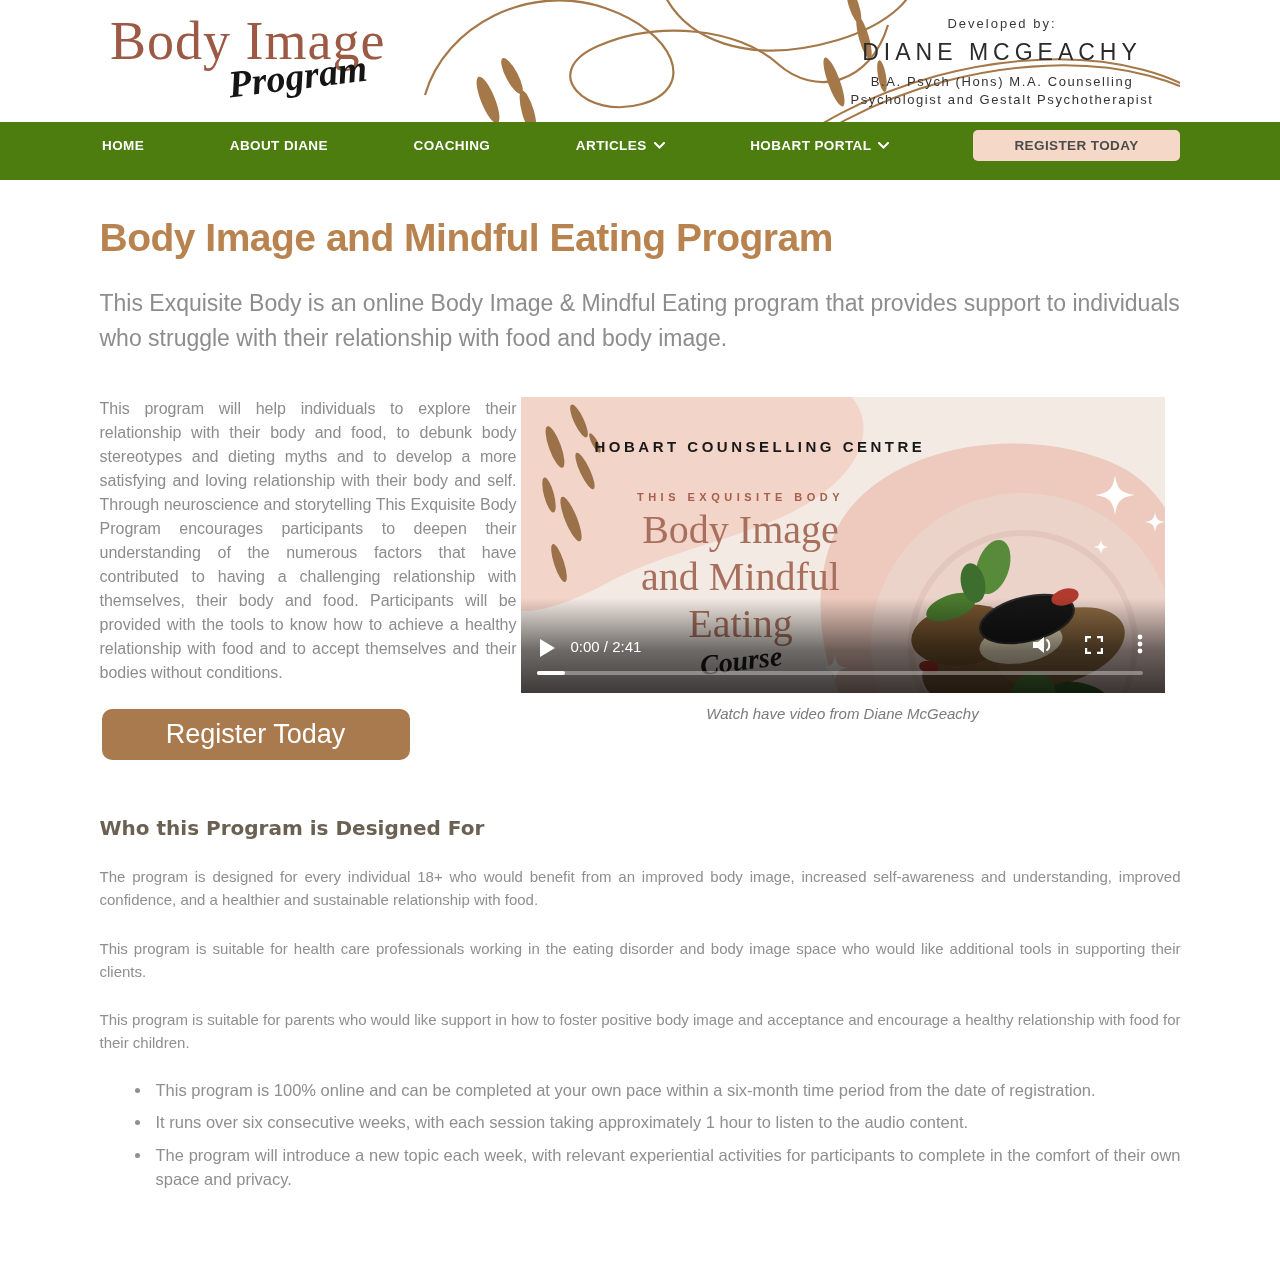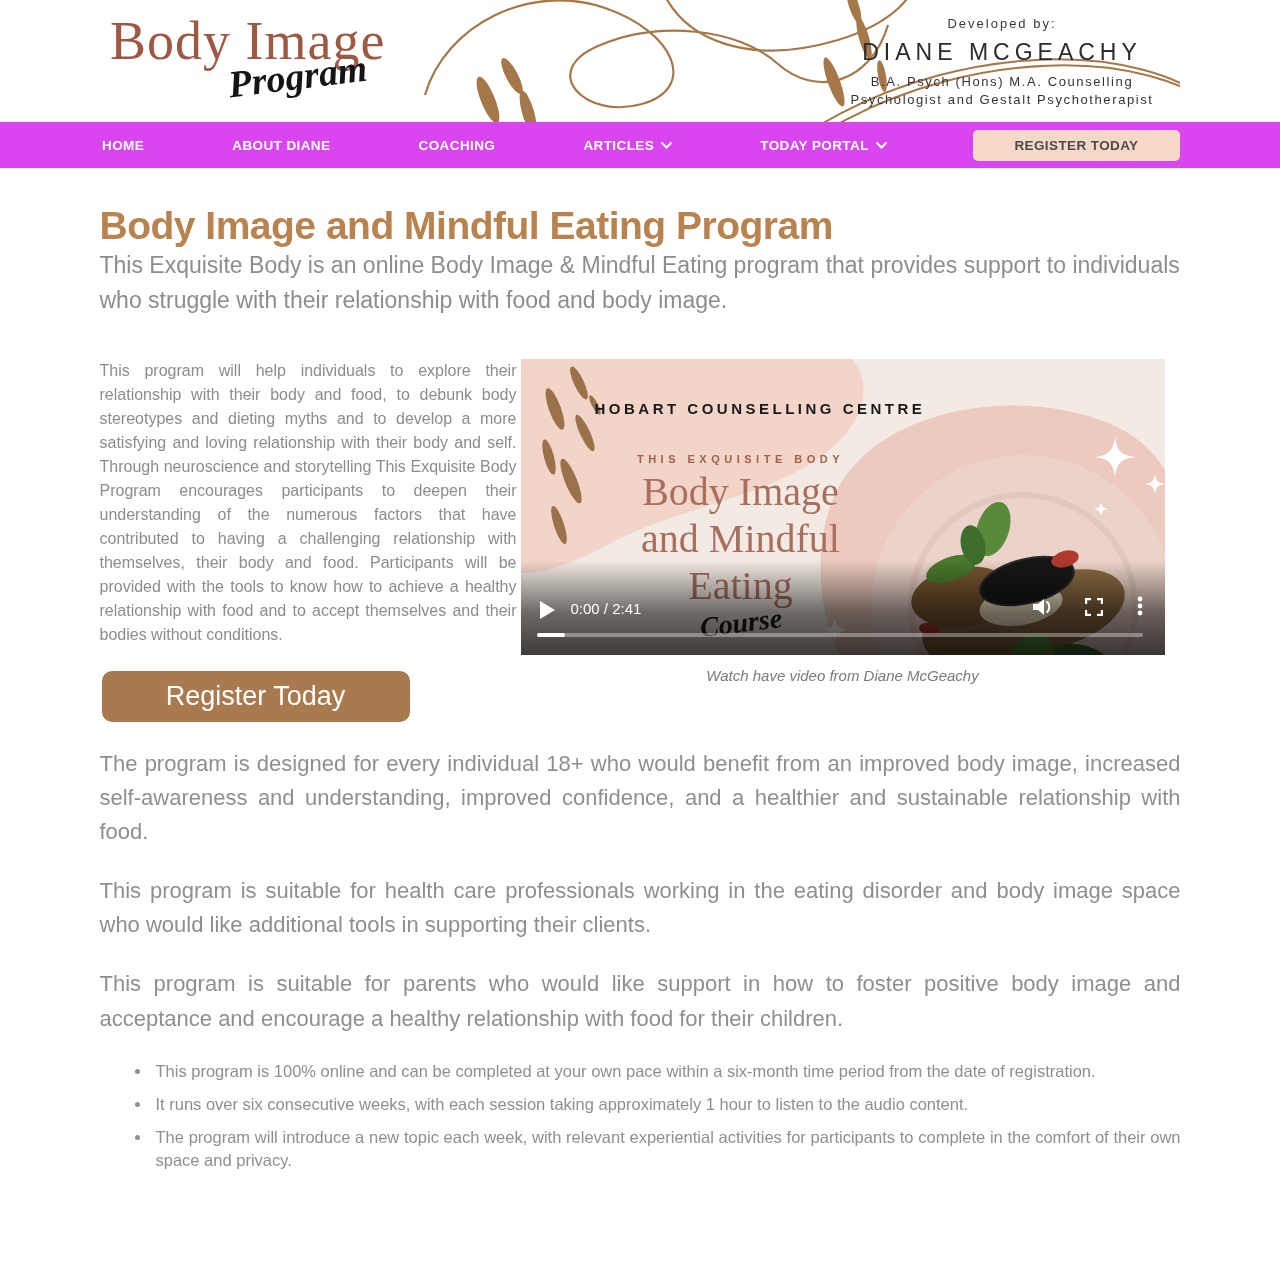--- a/index.html
+++ b/index.html
@@ -12,32 +12,32 @@
   .logo-primary { font-family:"Liberation Serif", serif; font-size:54px; color:#9c5a45; letter-spacing:1px; }
   .logo-script { position:absolute; left:118px; top:44px; font-family:"Liberation Serif", serif;
                  font-style:italic; font-weight:bold; font-size:38px; color:#151515; transform:rotate(-7deg); }
   .header-decor { position:absolute; left:420px; top:0; pointer-events:none; }
   .credit { position:absolute; right:118px; top:16px; width:320px; text-align:center; color:#2f2f2f; }
   .credit .dev-label { font-size:13px; letter-spacing:2px; color:#3a3a3a; }
   .credit .dev-name { font-size:23px; letter-spacing:5px; margin-top:8px; color:#2b2b2b; }
   .credit .dev-cred { font-size:13px; letter-spacing:1.6px; margin-top:7px; line-height:1.35; color:#343434; }
 
   
-  .nav { height:46px; background:#d946ef; }
+  .nav { height:58px; background:#4d7c0f; }
   .nav-inner { width:1080px; height:46px; margin:0 auto; display:flex; align-items:center; justify-content:space-between; }
   .nav-item { color:#fff; font-size:13.5px; font-weight:bold; letter-spacing:0.4px; cursor:pointer;
               display:flex; align-items:center; gap:7px; padding:6px 2px; }
   .nav-item svg { display:block; }
   .nav-register { background:#f5d8c7; color:#4c4c4c; font-size:13.5px; font-weight:bold; letter-spacing:0.4px;
                   border:none; border-radius:5px; width:207px; height:31px; cursor:pointer; }
 
   
   .content { width:1081px; margin:0 auto; }
   .page-title { margin-top:36px; color:#b8834f; font-size:39px; font-weight:bold; letter-spacing:-0.5px; }
-  .intro { color:#8d8d8d; font-size:23px; line-height:1.5; }
+  .intro { margin-top:26px; color:#8d8d8d; font-size:23px; line-height:1.5; }
 
   .columns { margin-top:42px; display:flex; gap:4px; }
   .col-left { width:417px; flex:0 0 417px; }
   .about-par { color:#8c8c8c; font-size:16px; line-height:1.5; text-align:justify; }
   .register-big { margin-top:24px; margin-left:2px; display:block; width:308px; height:51px; background:#a87a4e;
                   color:#fff; font-size:27px; border:none; border-radius:10px; cursor:pointer;
                   font-family:"Liberation Sans", sans-serif; }
   .col-right { flex:1; }
 
   
@@ -63,21 +63,21 @@
   .vfull { position:absolute; right:56px; bottom:36px; background:none; border:none; cursor:pointer; }
   .vmenu { position:absolute; right:16px; bottom:36px; background:none; border:none; cursor:pointer; }
   .vprogress { position:absolute; left:16px; right:16px; bottom:18px; height:4px; border-radius:2px;
                background:rgba(255,255,255,0.35); cursor:pointer; }
   .vplayed { width:28px; height:4px; border-radius:2px; background:#fff; }
 
   .video-caption { margin-top:12px; width:644px; text-align:center; font-style:italic; color:#7b7b7b; font-size:15px; }
 
   
   .h-wide { margin-top:56px; font-family:"DejaVu Sans", sans-serif; font-weight:bold; font-size:20px; color:#6a6152; }
-  .sec-par { margin-top:25px; color:#8f8f8f; font-size:22px; line-height:1.55; text-align:justify; }
+  .sec-par { margin-top:25px; color:#8f8f8f; font-size:15px; line-height:1.55; text-align:justify; }
   .h-cond { margin-top:64px; font-size:24px; font-weight:bold; letter-spacing:-0.3px; color:#6b6253; }
   .works-list { margin-top:24px; padding-left:52px; color:#8f8f8f; }
   .works-list li { font-size:16.5px; line-height:1.45; margin-bottom:9px; padding-left:4px; text-align:justify; }
 </style>
 </head>
 <body>
 
 <div class="page">
 
   <div class="header">
@@ -129,21 +129,21 @@
       </div>
       <div class="nav-item">
         <span>ARTICLES</span>
         <span>
           <svg width="11" height="7" viewBox="0 0 11 7">
               <path d="M1,1 L5.5,5.5 L10,1" fill="none" stroke="#fff" stroke-width="2" stroke-linecap="round"></path>
             </svg>
         </span>
       </div>
       <div class="nav-item">
-        <span>TODAY PORTAL</span>
+        <span>HOBART PORTAL</span>
         <span>
           <svg width="11" height="7" viewBox="0 0 11 7">
               <path d="M1,1 L5.5,5.5 L10,1" fill="none" stroke="#fff" stroke-width="2" stroke-linecap="round"></path>
             </svg>
         </span>
       </div>
       <button class="nav-register">REGISTER TODAY</button>
     </div>
   </div>
 
@@ -253,20 +253,21 @@
             <div class="vprogress">
               <div class="vplayed"></div>
             </div>
           </div>
         </div>
 
         <div class="video-caption">Watch have video from Diane McGeachy</div>
       </div>
     </div>
 
+    <h2 class="h-wide">Who this Program is Designed For</h2>
     <p class="sec-par">The program is designed for every individual 18+ who would benefit from an improved body image, increased self-awareness and understanding, improved confidence, and a healthier and sustainable relationship with food.</p>
     <p class="sec-par">This program is suitable for health care professionals working in the eating disorder and body image space who would like additional tools in supporting their clients.</p>
     <p class="sec-par">This program is suitable for parents who would like support in how to foster positive body image and acceptance and encourage a healthy relationship with food for their children.</p>
 
     <ul class="works-list">
       <li>This program is 100% online and can be completed at your own pace within a six-month time period from the date of registration.</li>
       <li>It runs over six consecutive weeks, with each session taking approximately 1 hour to listen to the audio content.</li>
       <li>The program will introduce a new topic each week, with relevant experiential activities for participants to complete in the comfort of their own space and privacy.</li>
     </ul>
 

